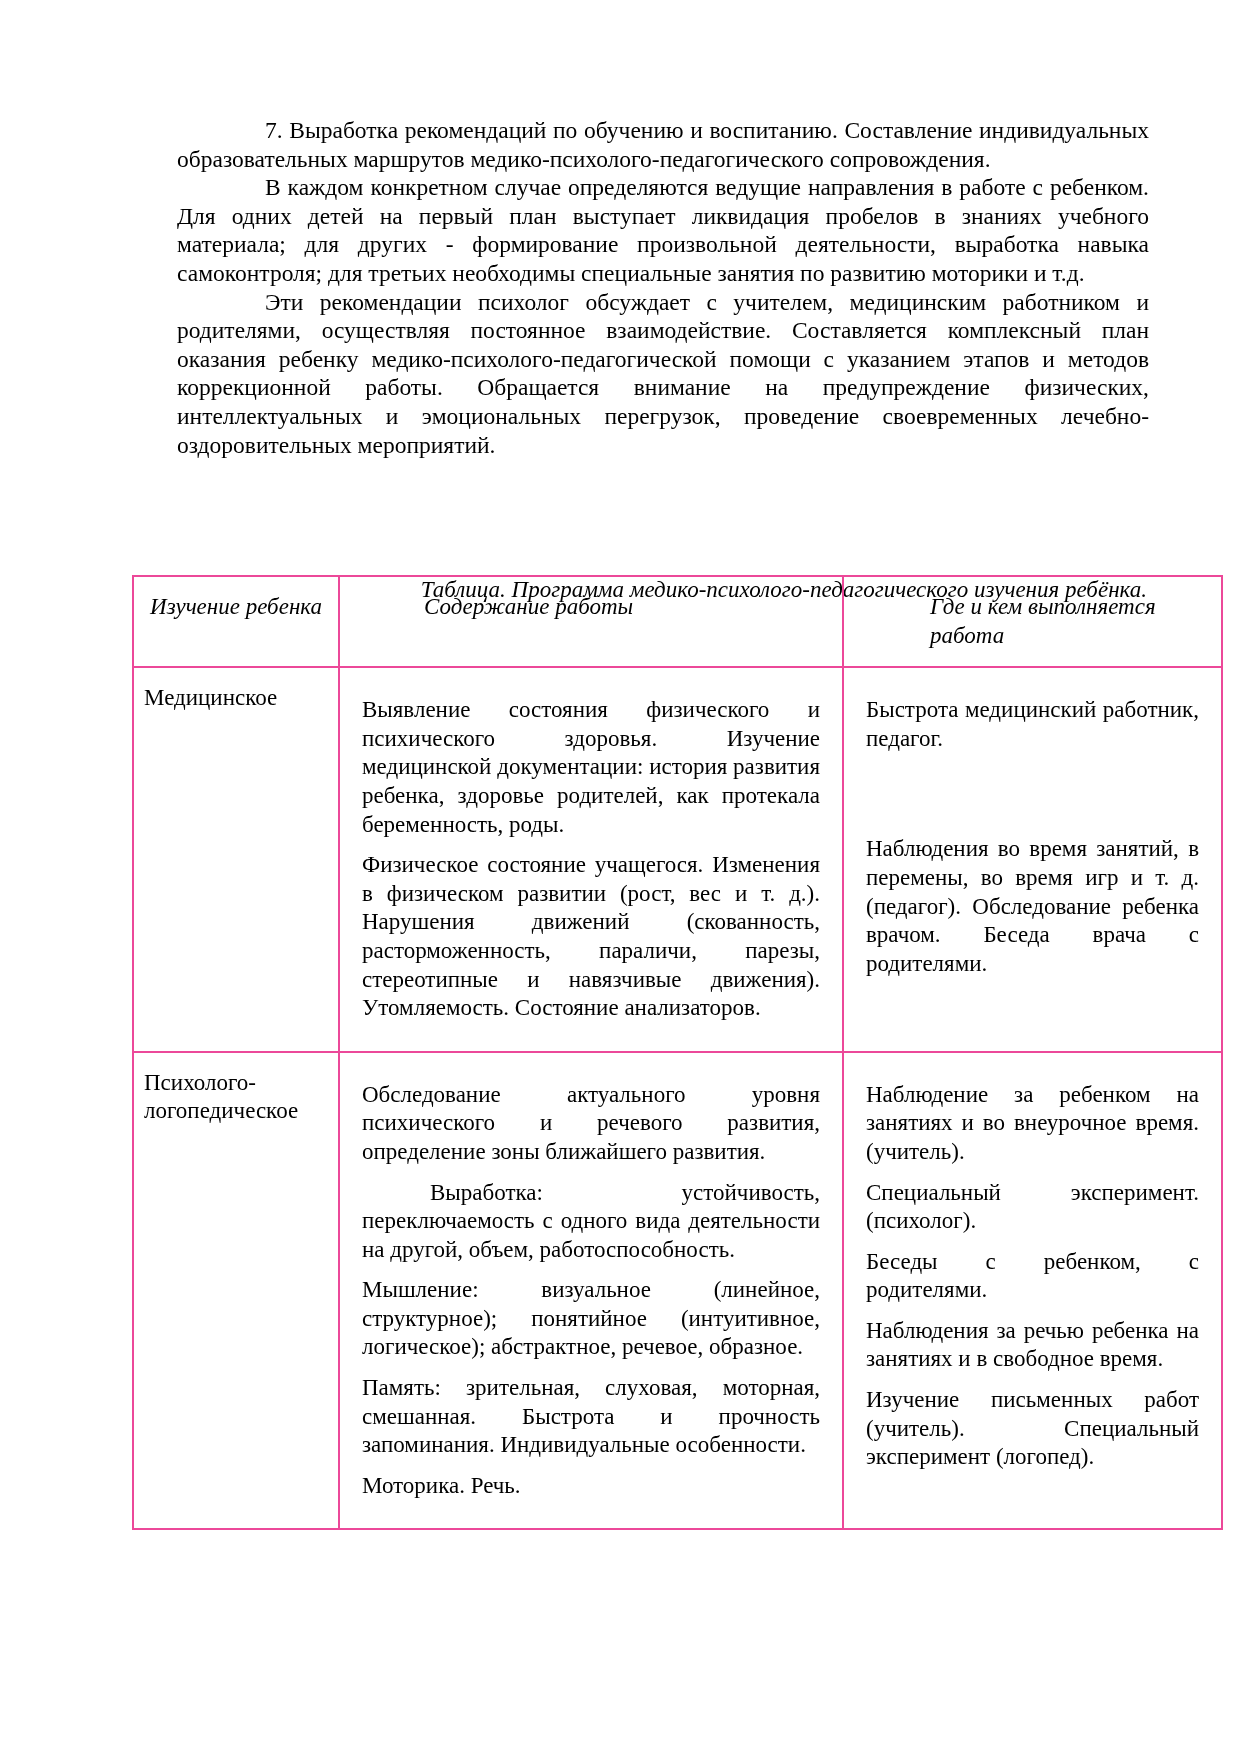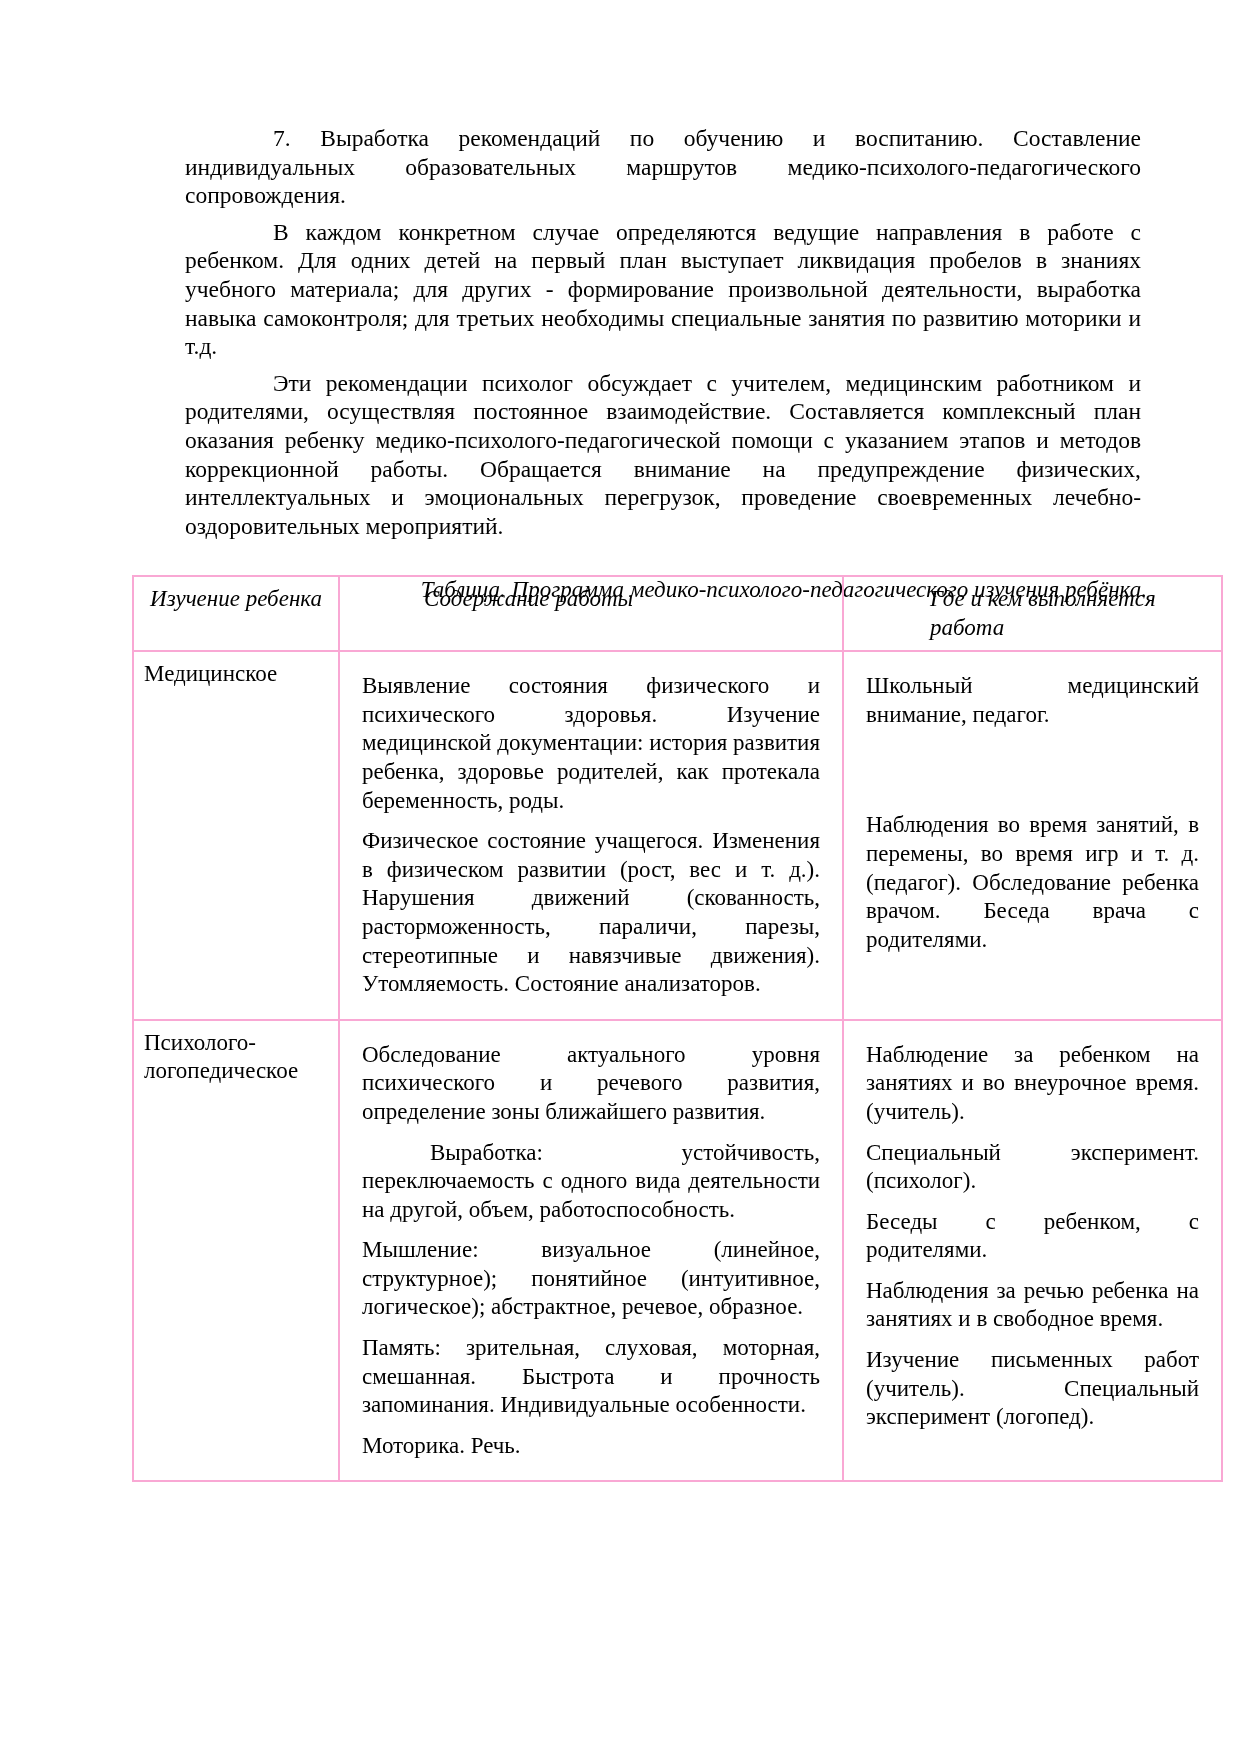--- a/index.html
+++ b/index.html
@@ -1,26 +1,26 @@
 <!DOCTYPE html>
 <html><head>
 <meta charset="utf-8">
 <style>
   html, body { margin: 0; padding: 0; background: #ffffff; }
   body { width: 1240px; height: 1754px; position: relative; overflow: hidden;
          font-family: "Liberation Serif", "DejaVu Serif", serif; color: #000; }
   .page { position: absolute; left: 0; top: 0; width: 1240px; height: 1754px; }
   .body-text { position: absolute; left: 177px; top: 116px; width: 972px;
                font-size: 23.5px; line-height: 28.6px; text-align: justify; }
-  .body-text p { margin: 8px; text-indent: 88px; }
+  .body-text p { margin: 0; text-indent: 88px; }
   .caption { position: absolute; left: 132px; width: 1015px; top: 546px;
              text-align: right; font-style: italic; font-size: 23px; line-height: 28px; margin-top: 30px; }
   table.prog { position: absolute; left: 132px; top: 575px; width: 1089px;
                border-collapse: collapse; table-layout: fixed; font-size: 23px; line-height: 28.6px; }
-  table.prog td, table.prog th { border: 2px solid #f9a8d4; vertical-align: top; padding: 8px 10px; }
+  table.prog td, table.prog th { border: 2px solid #ec4899; vertical-align: top; padding: 16px 10px; }
   table.prog th { font-weight: normal; font-style: italic; height: 57px; text-align: left; }
   th.c1 { text-align: center !important; }
   th.c2 { padding-left: 84px !important; }
   th.c3 { padding-left: 86px !important; }
   td.rowhead { vertical-align: middle; padding-left: 11px; text-align: left; }
   td.content, td.where { text-align: justify; }
   td.content p, td.where p { margin: 12px; }
   .indent { text-indent: 68px; }
   .gap { height: 58px; }
 </style>
@@ -49,21 +49,21 @@
       <th class="c2">Содержание работы</th>
       <th class="c3">Где и кем выполняется работа</th>
     </tr>
     <tr style="height:226px">
       <td class="rowhead">Медицинское</td>
       <td class="content">
         <p>Выявление состояния физического и психического здоровья. Изучение медицинской документации: история развития ребенка, здоровье родителей, как протекала беременность, роды.</p>
         <p>Физическое состояние учащегося. Изменения в физическом развитии (рост, вес и т. д.). Нарушения движений (скованность, расторможенность, параличи, парезы, стереотипные и навязчивые движения). Утомляемость. Состояние анализаторов.</p>
       </td>
       <td class="where">
-        <p>Школьный медицинский внимание, педагог.</p>
+        <p>Быстрота медицинский работник, педагог.</p>
         <div class="gap"></div>
         <p>Наблюдения во время занятий, в перемены, во время игр и т. д. (педагог). Обследование ребенка врачом. Беседа врача с родителями.</p>
       </td>
     </tr>
     <tr style="height:296px">
       <td class="rowhead">Психолого-логопедическое</td>
       <td class="content">
         <p>Обследование актуального уровня психического и речевого развития, определение зоны ближайшего развития.</p>
         <p class="indent">Выработка: устойчивость, переключаемость с одного вида деятельности на другой, объем, работоспособность.</p>
         <p>Мышление: визуальное (линейное, структурное); понятийное (интуитивное, логическое); абстрактное, речевое, образное.</p>

